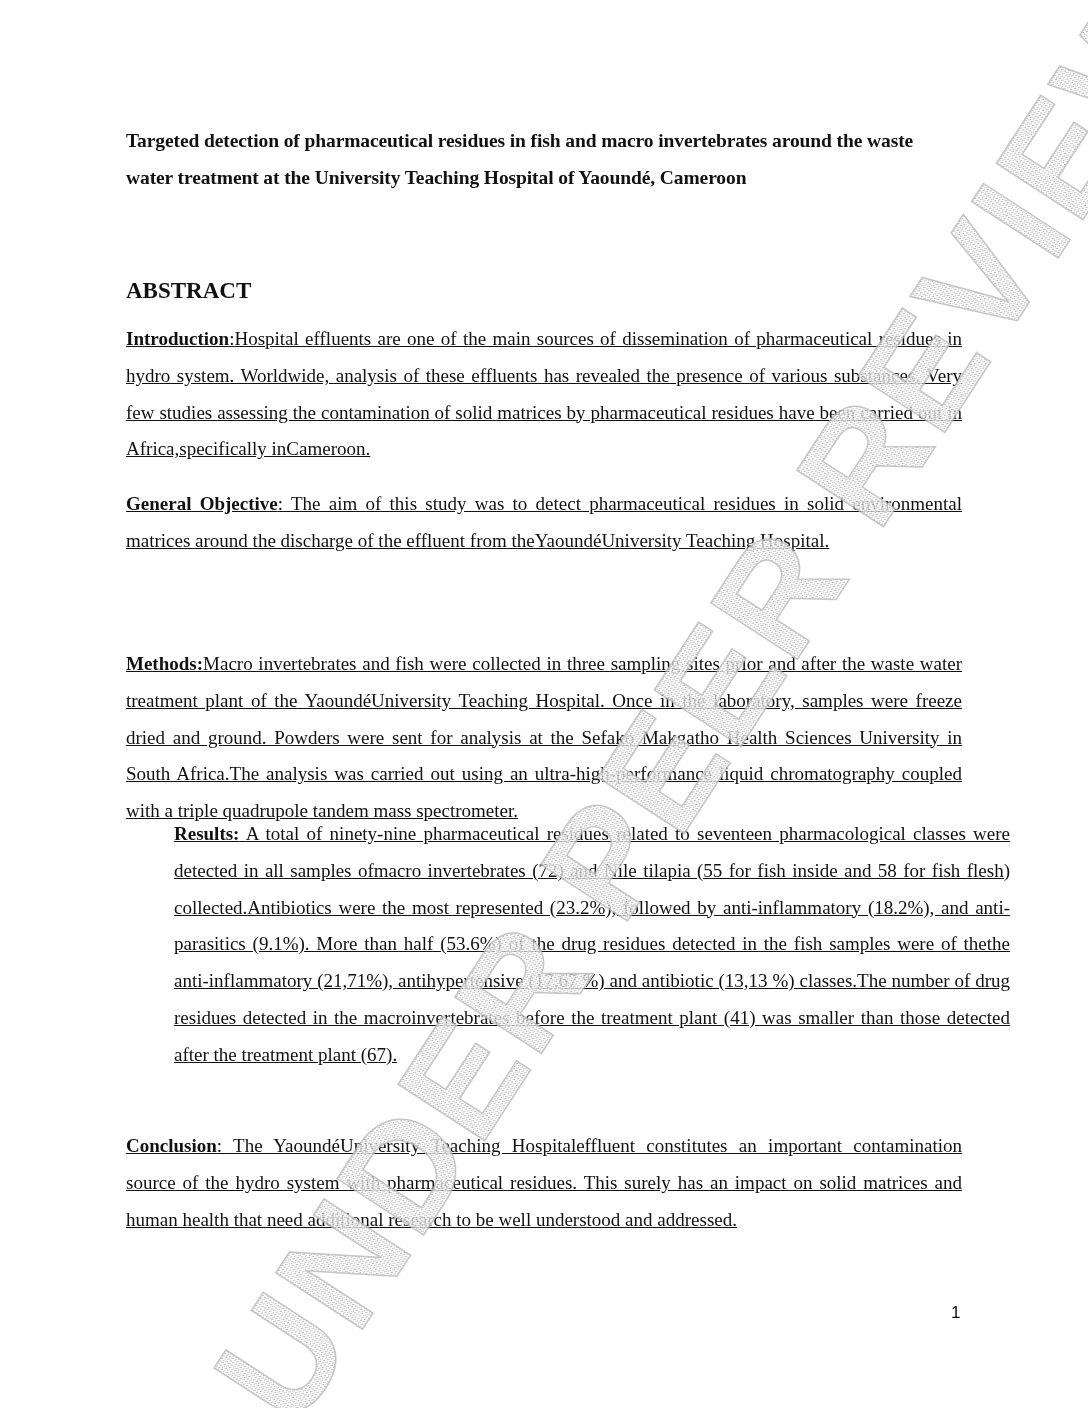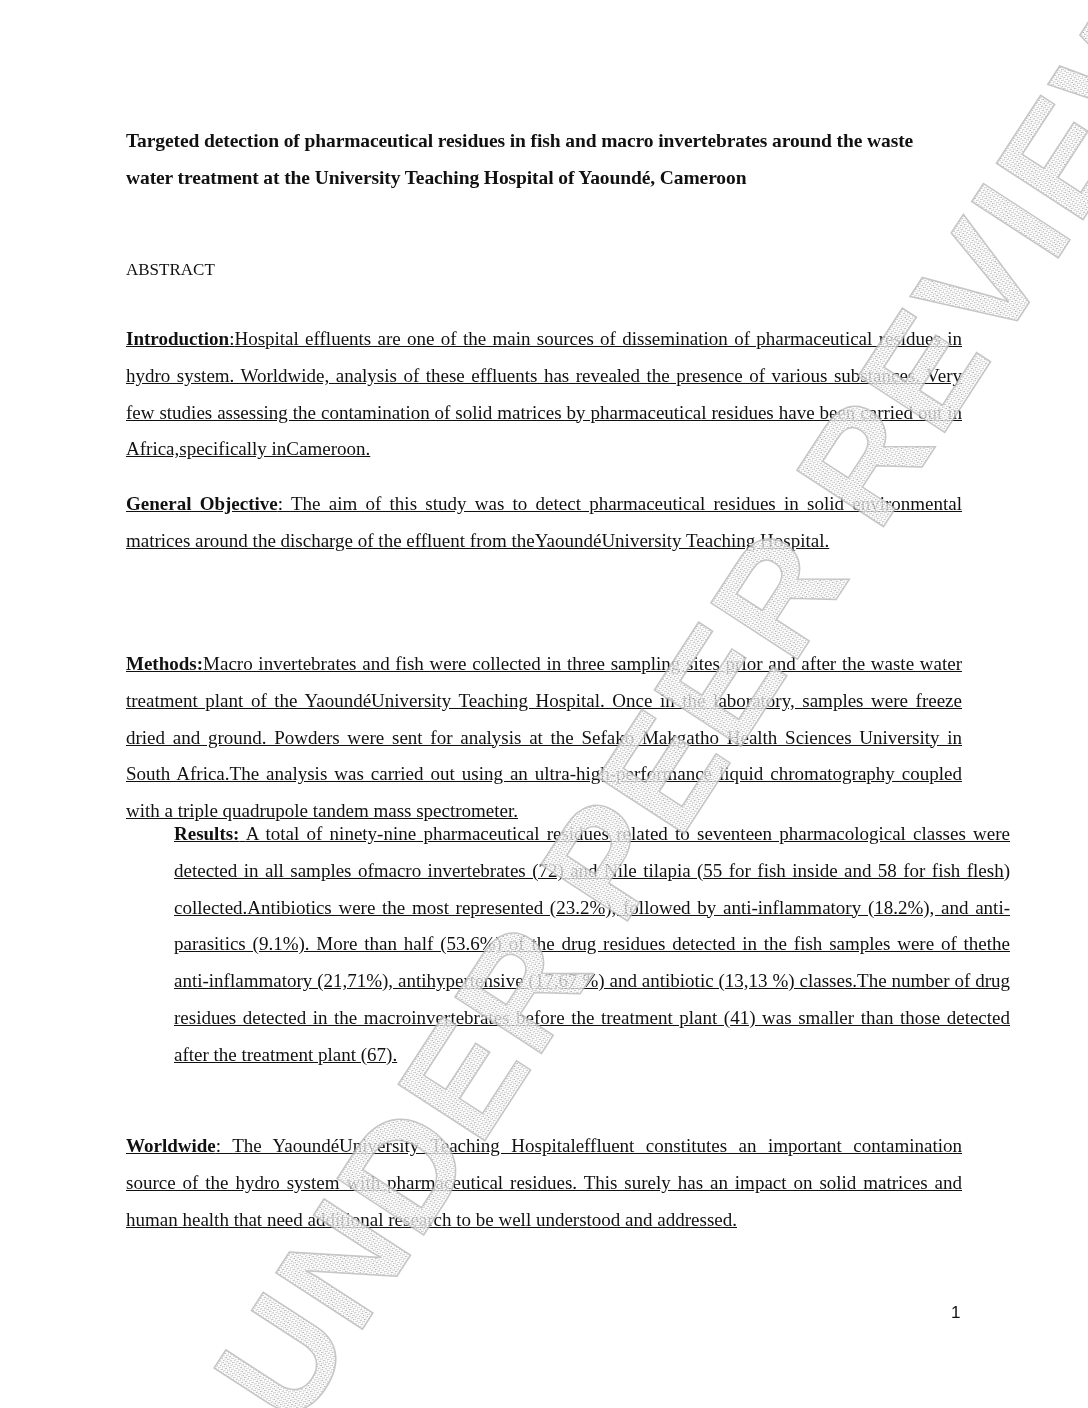--- a/index.html
+++ b/index.html
@@ -2,21 +2,21 @@
 <html><head>
 <meta charset="utf-8">
 <style>
   html, body { margin: 0; padding: 0; background: #ffffff; }
   body { width: 1088px; height: 1408px; position: relative; overflow: hidden;
          font-family: "Liberation Serif", "DejaVu Serif", serif; color: #111; }
   .page { position: absolute; left: 0; top: 0; width: 1088px; height: 1408px; }
   .title { position: absolute; left: 126px; top: 122px; width: 836px;
            font-weight: bold; font-size: 19.5px; line-height: 37px; text-align: left;
            letter-spacing: -0.1px; }
-  .abstract-heading { position: absolute; left: 126px; top: 260px; font-weight: normal; font-size: 17px; }
+  .abstract-heading { position: absolute; left: 126px; top: 278px; font-weight: bold; font-size: 23px; }
   .para { position: absolute; left: 126px; width: 836px; font-size: 19px; line-height: 36.8px;
           text-align: justify; text-align-last: left; text-decoration: underline; }
   .para b { font-weight: bold; }
   .p-intro { top: 321px; }
   .p-obj { top: 486px; }
   .p-meth { top: 646px; }
   .p-res { top: 816px; margin-left: 48px; }
   .p-conc { top: 1128px; }
   .page-number { position: absolute; left: 951px; top: 1303px; font-family: "Liberation Sans", sans-serif; font-size: 17px; }
   .watermark { position: absolute; left: 150px; top: 330px; width: 980px; height: 200px;
@@ -43,21 +43,21 @@
 
   <div class="para p-meth">
     <b>Methods:</b><span></span><span>Macro invertebrates and fish were collected in three sampling sites prior and after the waste water treatment plant of the YaoundéUniversity Teaching Hospital. Once in the laboratory, samples were freeze dried and ground. Powders were sent for analysis at the Sefako Makgatho Health Sciences University in South Africa.The analysis was carried out using an ultra-high-performance liquid chromatography coupled with a triple quadrupole tandem mass spectrometer.</span>
   </div>
 
   <div class="para p-res">
     <b>Results:</b><span> </span><span>A total of ninety-nine pharmaceutical residues related to seventeen pharmacological classes were detected in all samples ofmacro invertebrates (72) and Nile tilapia (55 for fish inside and 58 for fish flesh) collected.Antibiotics were the most represented (23.2%), followed by anti-inflammatory (18.2%), and anti-parasitics (9.1%). More than half (53.6%) of the drug residues detected in the fish samples were of thethe anti-inflammatory (21,71%), antihypertensive (17,67 %) and antibiotic (13,13 %) classes.The number of drug residues detected in the macroinvertebrates before the treatment plant (41) was smaller than those detected after the treatment plant (67).</span>
   </div>
 
   <div class="para p-conc">
-    <b>Worldwide</b><span>: </span><span>The YaoundéUniversity Teaching Hospitaleffluent constitutes an important contamination source of the hydro system with pharmaceutical residues. This surely has an impact on solid matrices and human health that need additional research to be well understood and addressed.</span>
+    <b>Conclusion</b><span>: </span><span>The YaoundéUniversity Teaching Hospitaleffluent constitutes an important contamination source of the hydro system with pharmaceutical residues. This surely has an impact on solid matrices and human health that need additional research to be well understood and addressed.</span>
   </div>
 
   <div class="page-number">1</div>
 
   <div class="watermark">
     <svg width="980" height="200" viewBox="0 0 980 200" xmlns="http://www.w3.org/2000/svg">
       <defs>
         <pattern id="hatch" width="3" height="3" patternUnits="userSpaceOnUse">
           <rect width="3" height="3" fill="#ffffff"></rect>
           <rect width="1" height="1" fill="#9a9a9a"></rect>

